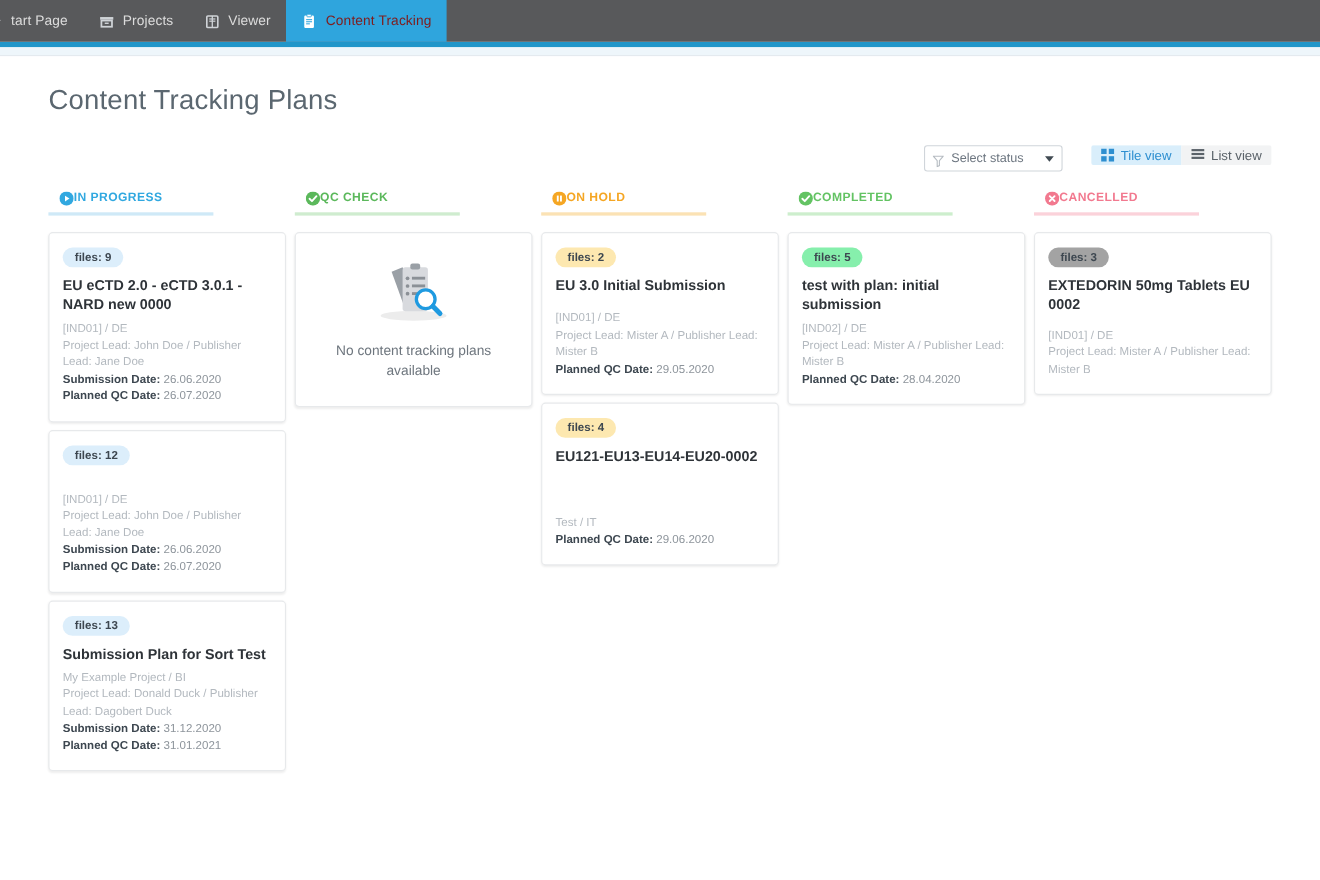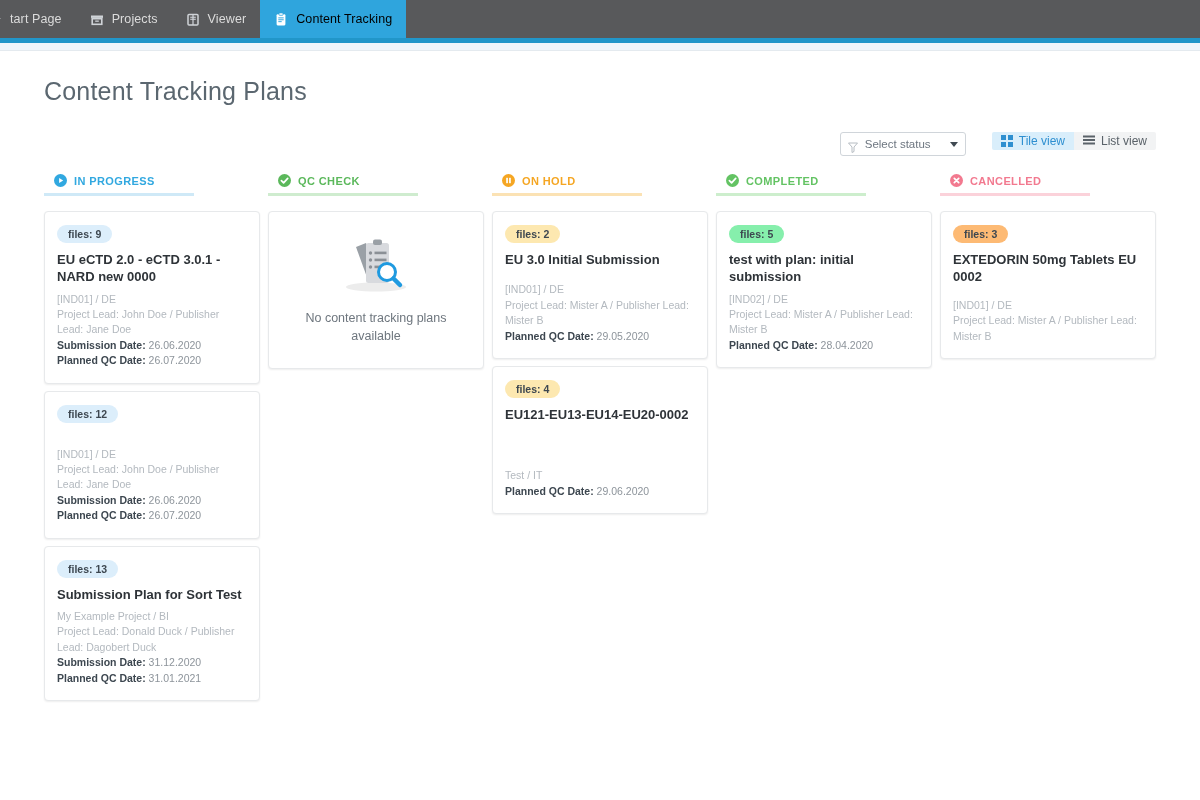--- a/index.html
+++ b/index.html
@@ -26,21 +26,21 @@
     align-items: center;
     gap: 8px;
     padding: 0 14px;
     color: #dcdcdc;
     font-size: 12.5px;
     letter-spacing: .1px;
     cursor: pointer;
     white-space: nowrap;
   }
   .tab.partial { margin-left: -26px; }
-  .tab.active { background: #2fa5dd; color: #000000; }
+  .tab.active { background: #2fa5dd; color: #7f1d1d; }
   .tab .tico { display: inline-flex; width: 14px; height: 15px; }
   .tab .tico svg { width: 14px; height: 15px; display: block; }
 
   .accentline { height: 5px; background: #2196c9; }
   .underlight { height: 8px; background: #eef6fb; border-bottom: 1px solid #e4eaef; }
 
   
   .page { padding: 0 44px; }
   .page-title {
     font-size: 25px;
@@ -93,22 +93,21 @@
   
   .board {
     display: grid;
     grid-template-columns: repeat(5, 1fr);
     column-gap: 8px;
     margin-top: 18px;
   }
   .col { min-width: 0; }
   .col-head {
     display: flex;
-    align-items: center;
-    gap: 7px;
+    align-items: flex-start;
     padding: 0 0 6px 10px;
     border-bottom: 3px solid transparent;
     width: 150px;
   }
   .col-head .ctxt {
     font-size: 11px;
     font-weight: 700;
     letter-spacing: .4px;
   }
   .col-head .cico { display: inline-flex; }
@@ -132,21 +131,21 @@
     font-size: 10.5px;
     font-weight: 700;
     color: #3d4750;
     border-radius: 10px;
     padding: 3px 11px;
     margin-bottom: 8px;
   }
   .badge.blue  { background: #dceefb; }
   .badge.amber { background: #fde8b0; }
   .badge.green { background: #86efac; }
-  .badge.pink  { background: #fdba74; }
+  .badge.pink  { background: #a3a3a3; }
 
   .card-title {
     font-size: 13px;
     font-weight: 700;
     color: #2e3338;
     line-height: 1.33;
     margin: 0 0 6px 0;
   }
   .meta { margin-top: auto; }
   .meta .mline {

